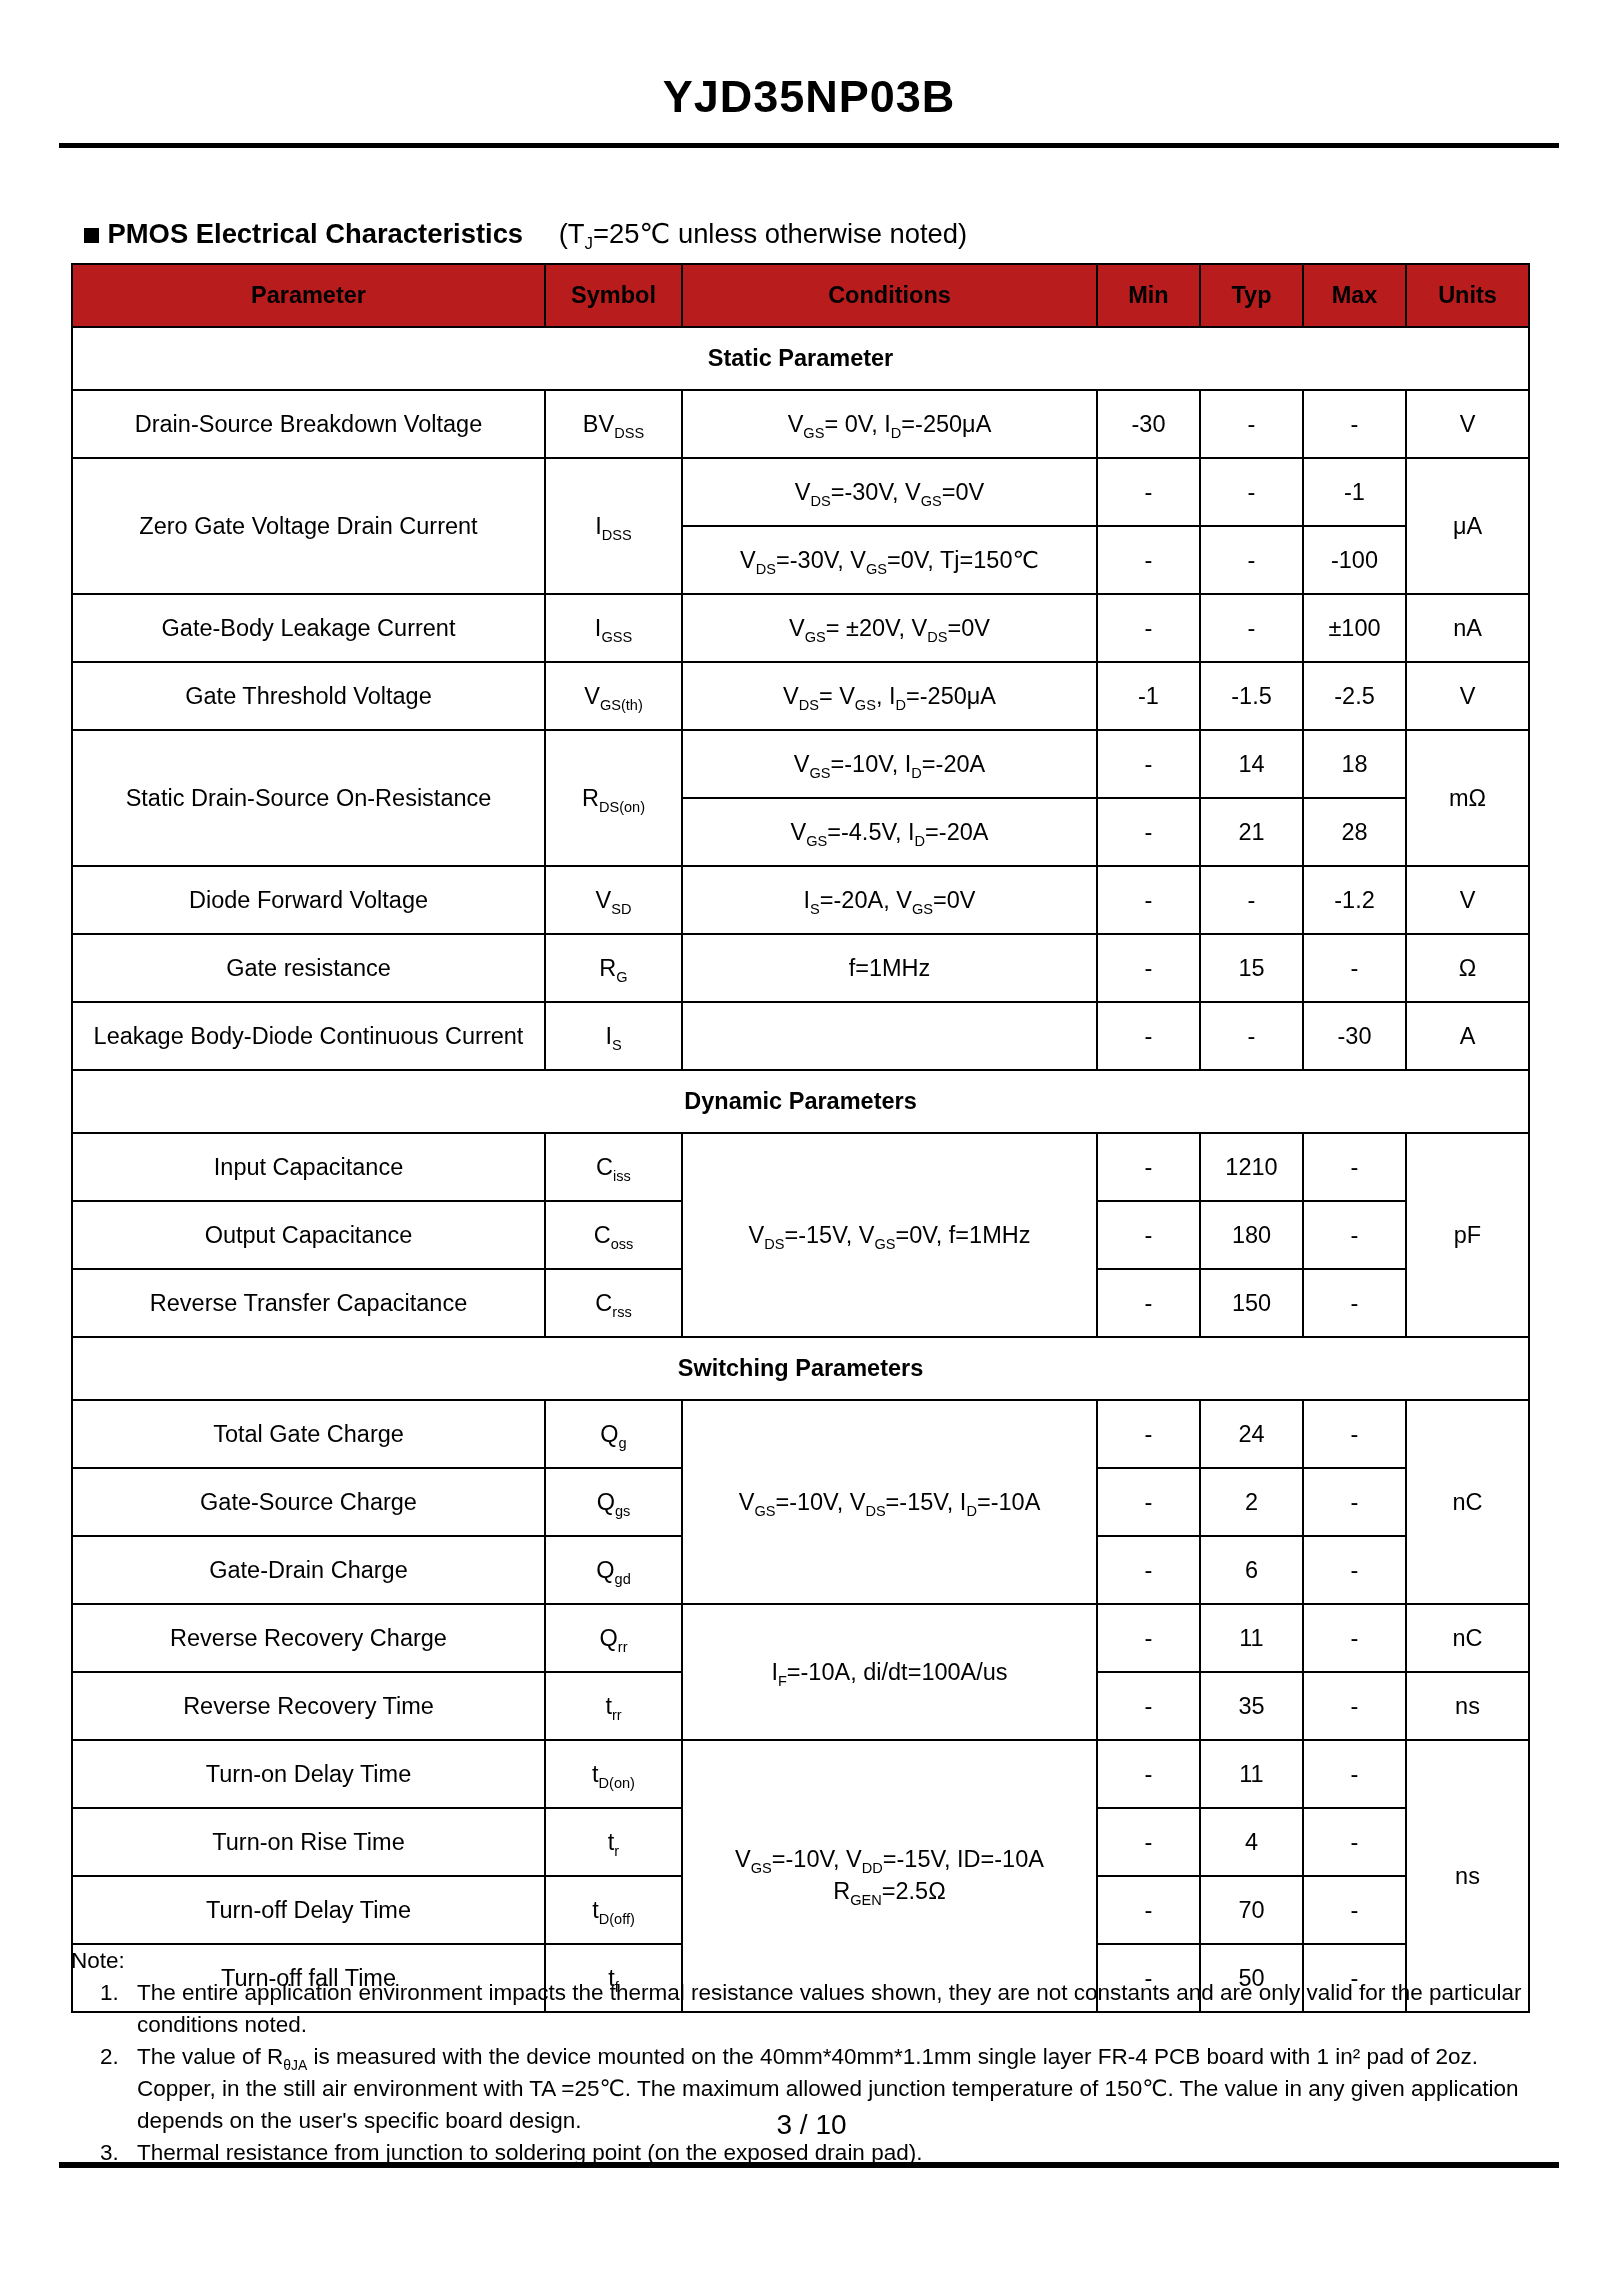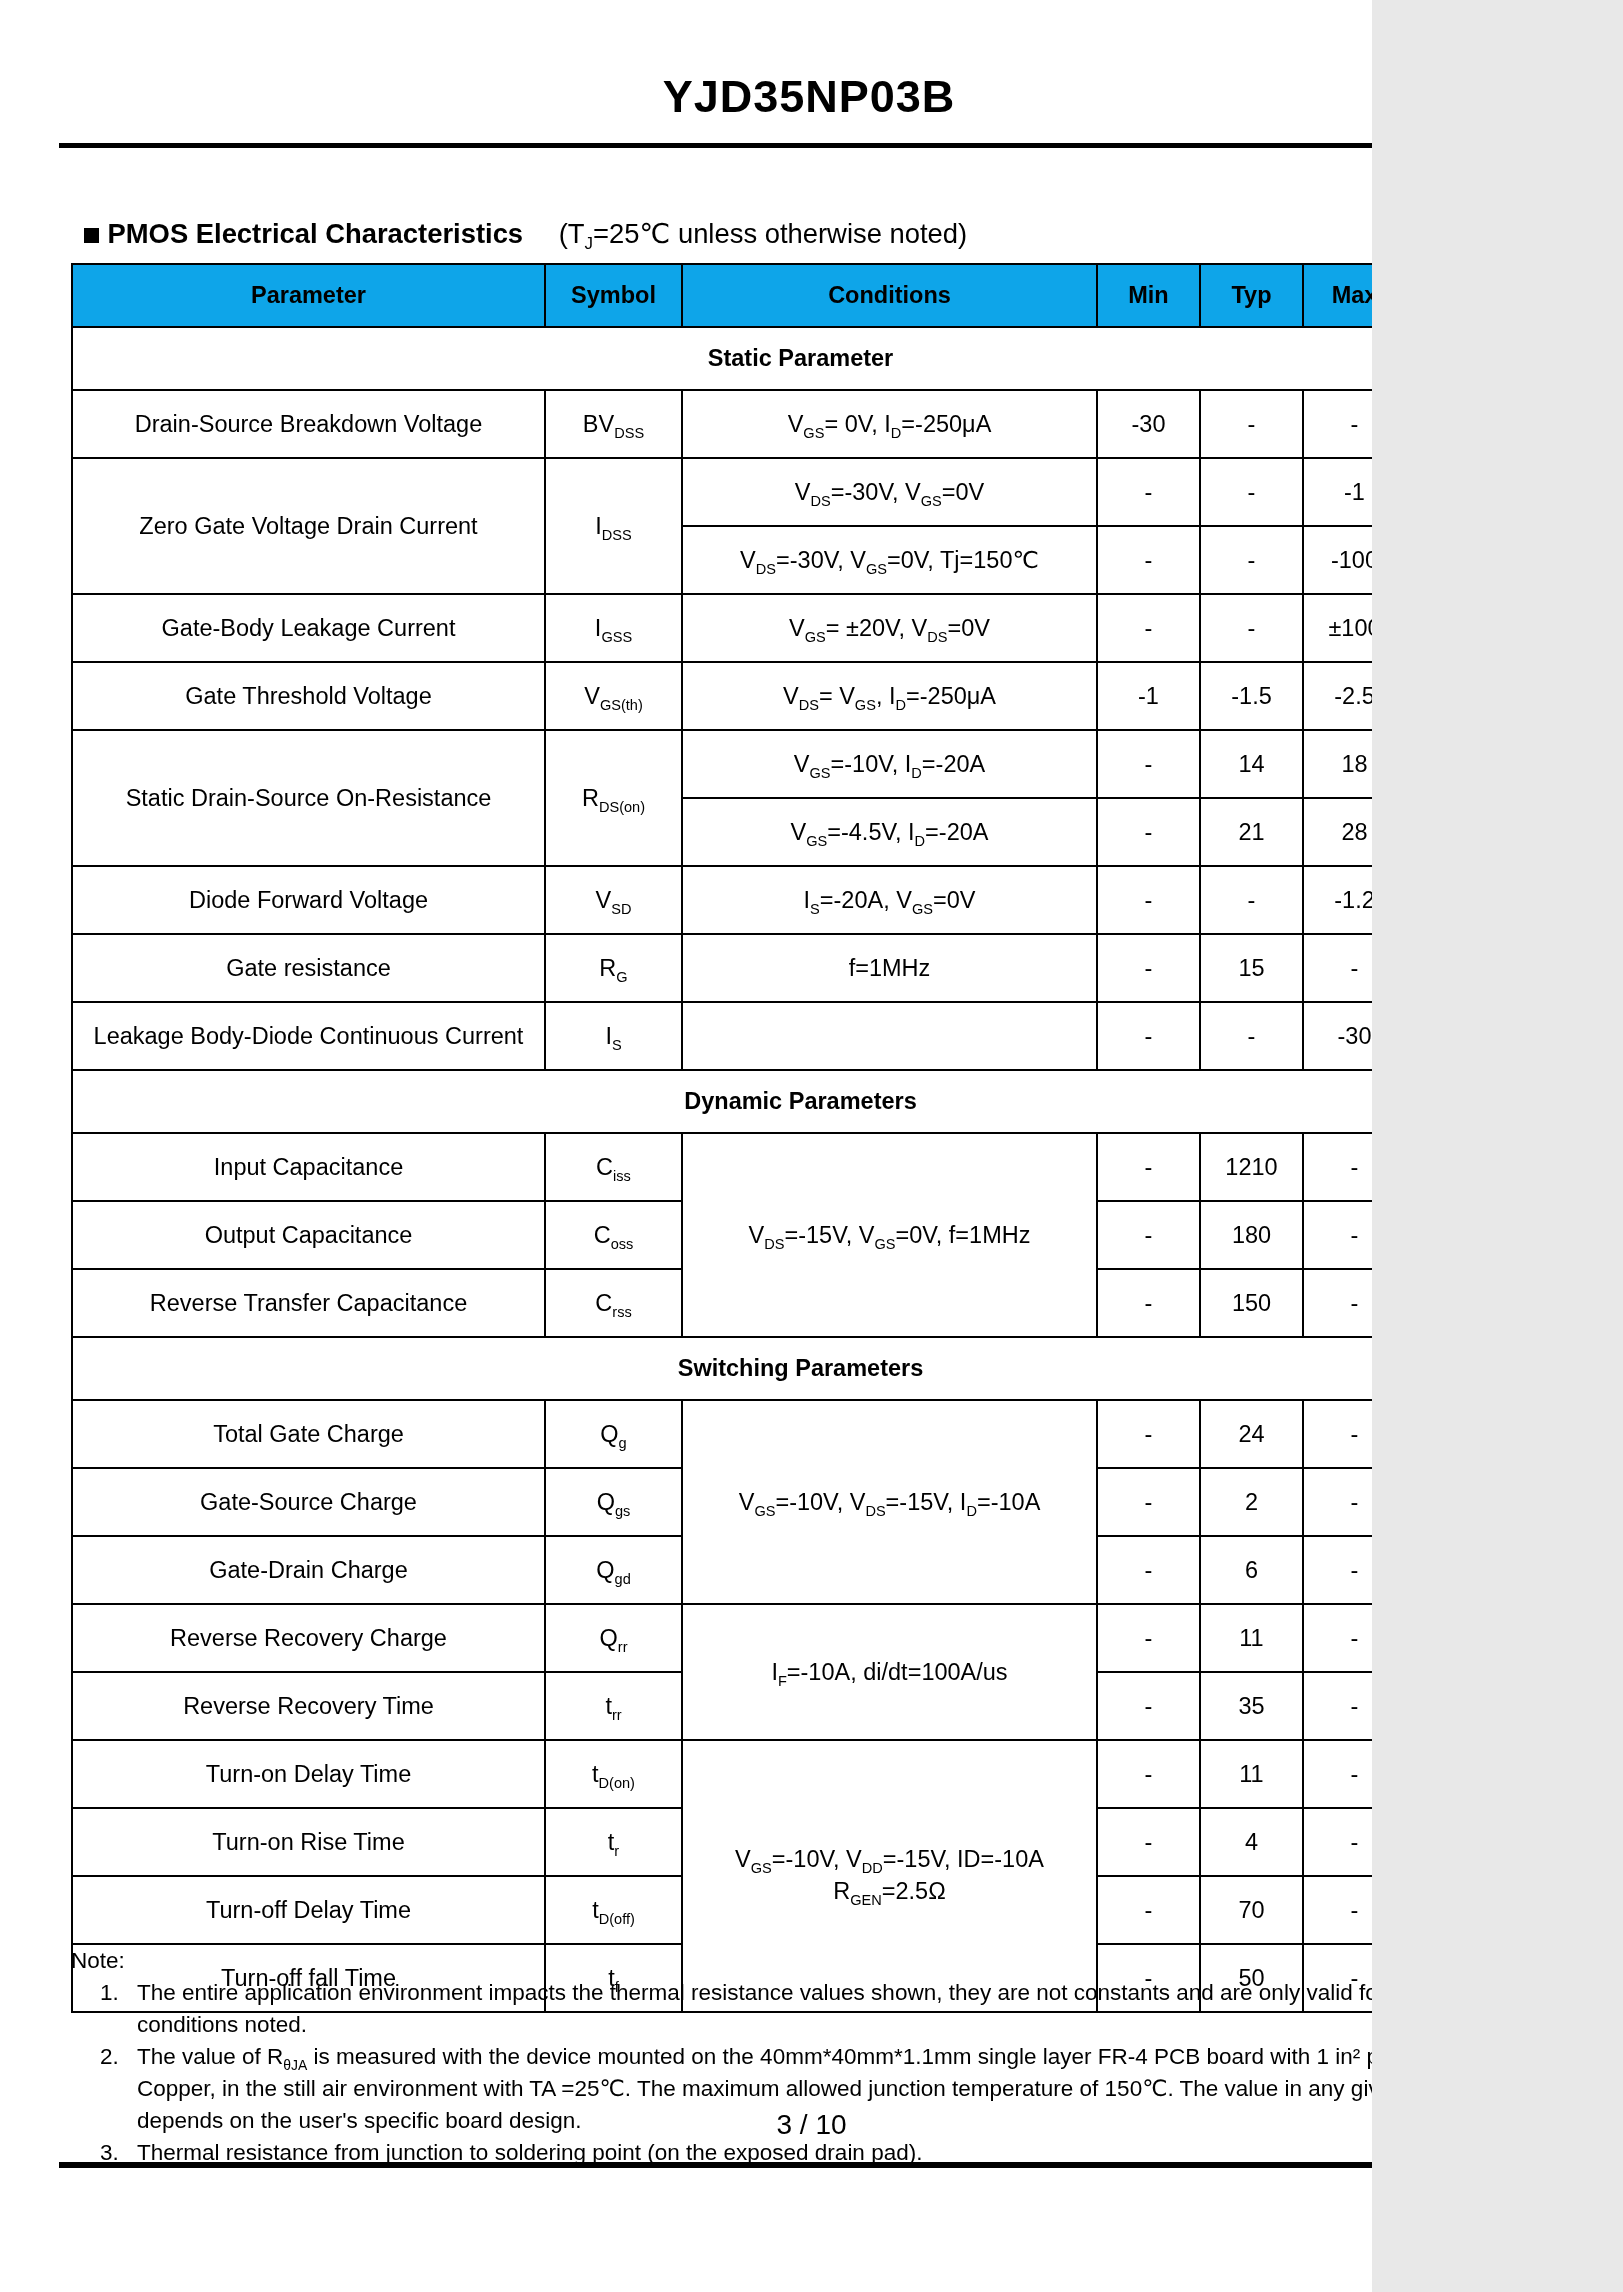--- a/index.html
+++ b/index.html
@@ -1,18 +1,18 @@
 <!DOCTYPE html>
 <html><head>
 <meta charset="utf-8">
 <style>
   html,body { margin:0; padding:0; background:#e8e8e8; }
   .page {
     position: relative;
-    width: 1372px;
+    width: 1623px;
     height: 2293px;
     background: #ffffff;
     font-family: "Liberation Sans", "DejaVu Sans", sans-serif;
     color: #000;
     overflow: hidden;
   }
   .doc-title {
     position: absolute;
     top: 71px; left: 59px; width: 1500px;
     text-align: center;
@@ -55,21 +55,21 @@
     text-align: center;
     padding: 0;
     overflow: hidden;
   }
   tr.hrow { height: 63px; }
   tr.srow { height: 63px; }
   tr.drow { height: 68px; }
   tr.thick td, tr.thick th { border-top-width: 2.9px; }
   tr.thin td { border-top-width: 1px; }
   table.spec th {
-    background: #0ea5e9;
+    background: #b91c1c;
     font-weight: bold;
     font-size: 23.5px;
   }
   td.pl {
     text-align: left;
     padding-left: 13.7px;
   }
   td.section-label {
     text-align: left;
     padding-left: 13.7px;

